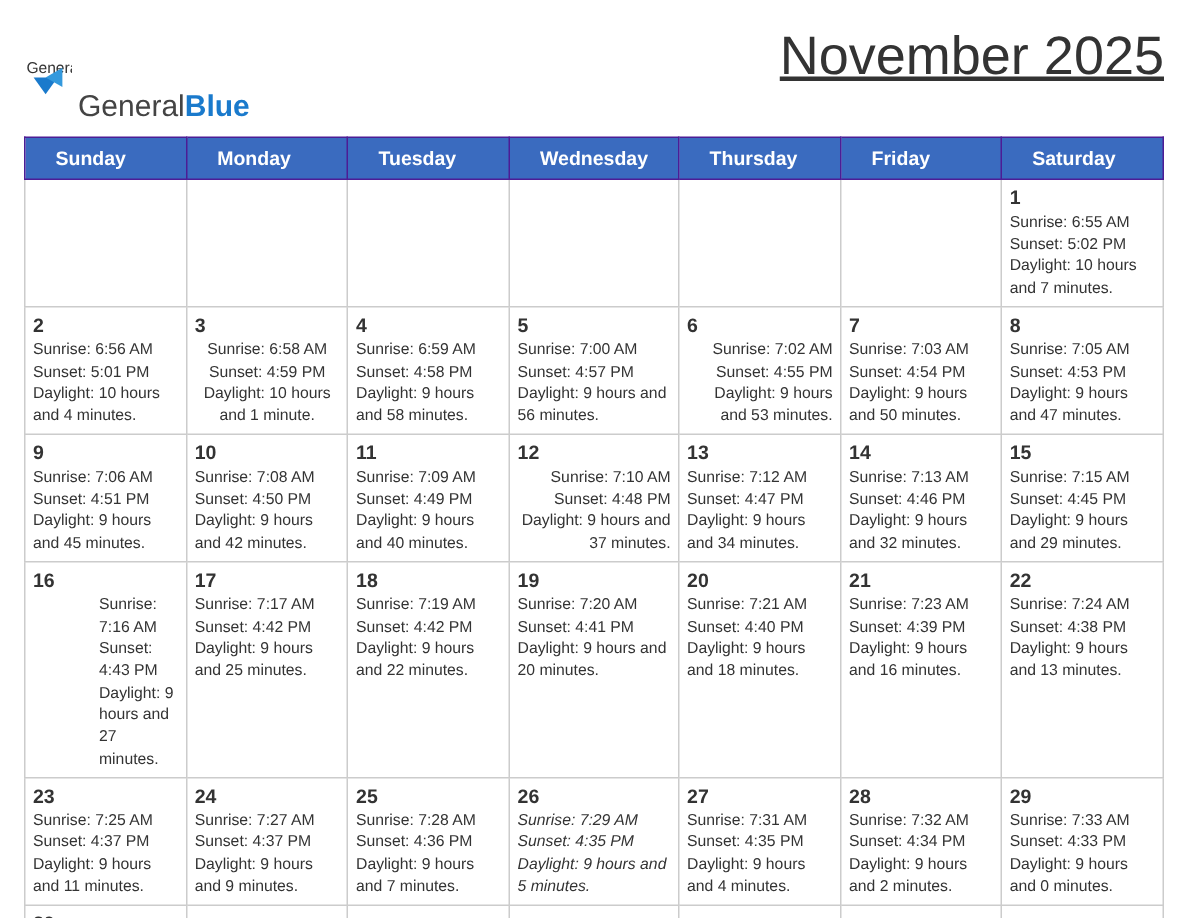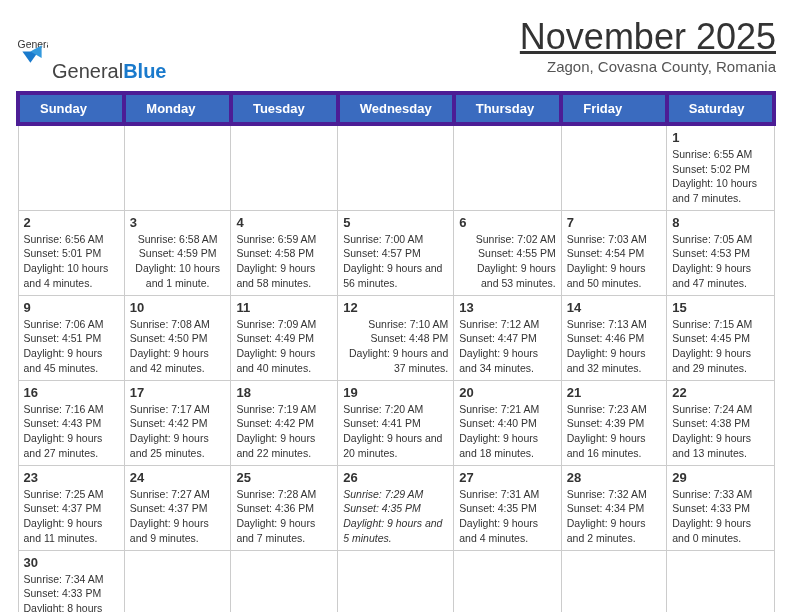--- a/index.html
+++ b/index.html
@@ -42,21 +42,21 @@
       width: 100%;
       border-collapse: collapse;
       border: 1px solid #ccc;
     }
     .calendar-table th {
       background-color: #3a6bbf;
       color: #fff;
       padding: 6px 20px;
       font-size: 13px;
       text-align: left;
-      border: 4px solid #4c1d95;
+      border: 1px solid #4c1d95;
     }
     .calendar-table td {
       border: 1px solid #ccc;
       vertical-align: top;
       padding: 4px 5px;
       width: calc(100% / 7);
       min-height: 80px;
       font-size: 11px;
       color: #333;
     }
@@ -93,21 +93,20 @@
     </svg>
     <div>
       <div style="display:flex; align-items:baseline; gap:0;">
         <span style="font-size:20px; color:#444;">General</span>
           <span style="font-size:20px; color:#1a7acc; font-weight:bold;margin-top:44px;">Blue</span>
       </div>
     </div>
   </div>
   <div class="title-area">
     <div class="month-title">November 2025</div>
-    <div class="location-subtitle">Zagon, Covasna County, Romania</div>
   </div>
 </div>
 
 <table class="calendar-table">
   <thead>
     <tr>
     <th>Sunday</th>
         <th>Monday</th>
         <th>Tuesday</th>
         <th>Wednesday</th>
@@ -215,21 +214,21 @@
         <td>
           <span class="day-number">15</span>
           <div class="day-info" style="white-space: pre-line;">Sunrise: 7:15 AM
 Sunset: 4:45 PM
 Daylight: 9 hours and 29 minutes.</div>
         </td>
       </tr>
       <tr class="week-row">
         <td>
           <span class="day-number">16</span>
-          <div class="day-info" style="white-space: pre-line;">Sunrise: 7:16 AM
+          <div class="day-info" style="white-space: pre-line; margin-left: 44px;">Sunrise: 7:16 AM
 Sunset: 4:43 PM
 Daylight: 9 hours and 27 minutes.</div>
         </td>
         <td>
           <span class="day-number">17</span>
           <div class="day-info" style="white-space: pre-line;">Sunrise: 7:17 AM
 Sunset: 4:42 PM
 Daylight: 9 hours and 25 minutes.</div>
         </td>
         <td>

